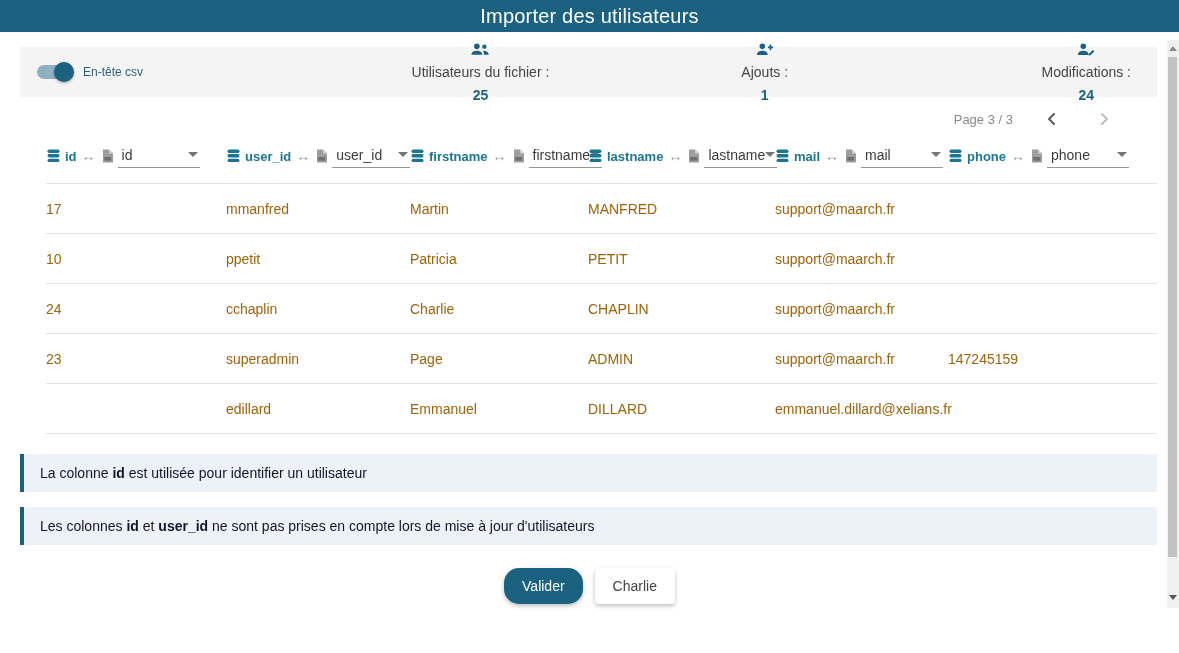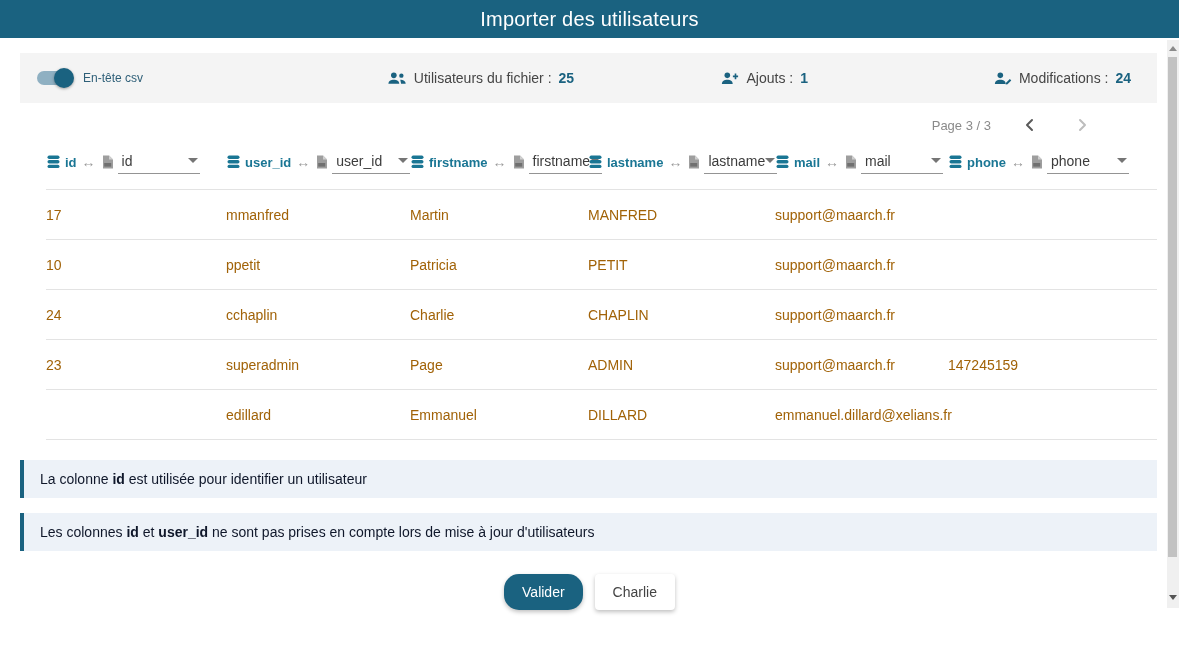--- a/index.html
+++ b/index.html
@@ -1,42 +1,42 @@
 <!DOCTYPE html>
 <html><head>
 <meta charset="utf-8">
 <style>
   * { margin:0; padding:0; box-sizing:border-box; }
   html,body { width:1179px; height:653px; background:#fff; overflow:hidden;
     font-family:"Liberation Sans", sans-serif; }
   .screen { position:relative; width:1179px; height:653px; background:#fff; }
 
   
-  .titlebar { height:38px; background:#1a6280; display:flex; align-items:center; justify-content:center; }
+  .titlebar { height:32px; background:#1a6280; display:flex; align-items:center; justify-content:center; }
   .titlebar .title { color:#fff; font-size:20px; font-weight:500; letter-spacing:.2px; }
 
   
   .stats-bar { margin:15px 22px 0 20px; height:50px; background:#f4f4f4;
     display:flex; align-items:center; font-size:14px; color:#454545; }
-  .stat { display:flex; align-items:center; gap:7px; }
+  .stat { display:flex; align-items:center; gap:7px;flex-direction:column; }
   .stat-sec1 { flex:0 0 27%; display:flex; justify-content:flex-start; padding-left:17px; }
   .stat-sec2 { flex:0 0 27%; display:flex; justify-content:center; }
   .stat-sec3 { flex:0 0 23%; display:flex; justify-content:center; }
   .stat-sec4 { flex:1 1 auto; display:flex; justify-content:flex-end; padding-right:26px; }
   .stat b { color:#1a6280; font-weight:700; }
   .toggle-wrap { display:flex; align-items:center; gap:12px; cursor:pointer; }
   .toggle-label { color:#2e5f78; font-size:12px; }
   .toggle { position:relative; width:34px; height:14px; background:#8fb0c2; border-radius:7px; }
   .toggle .knob { position:absolute; right:-3px; top:-3px; width:20px; height:20px;
     border-radius:50%; background:#1a6280; box-shadow:0 1px 3px rgba(0,0,0,.35); }
   .stat-icon svg { display:block; }
 
   
   .pagination { height:44px; display:flex; align-items:center; justify-content:flex-end;
-    padding-right:84px; gap:26px; }
+    padding-right:62px; gap:26px; }
   .page-label { color:#8a8a8a; font-size:13px; }
   .pg-btn { width:26px; height:26px; display:flex; align-items:center; justify-content:center; cursor:pointer; }
 
   
   .table { margin:2px 22px 0 46px; }
   .grid-row { display:grid; grid-template-columns:180px 184px 178px 187px 173px 1fr; }
   .thead { margin-bottom:14px; }
   .th { display:flex; align-items:center; gap:4px; height:26px; }
   .db-name { color:#1a7694; font-size:13px; font-weight:700; }
   .swap { color:#9a9a9a; font-size:14px; padding:0 1px; }

